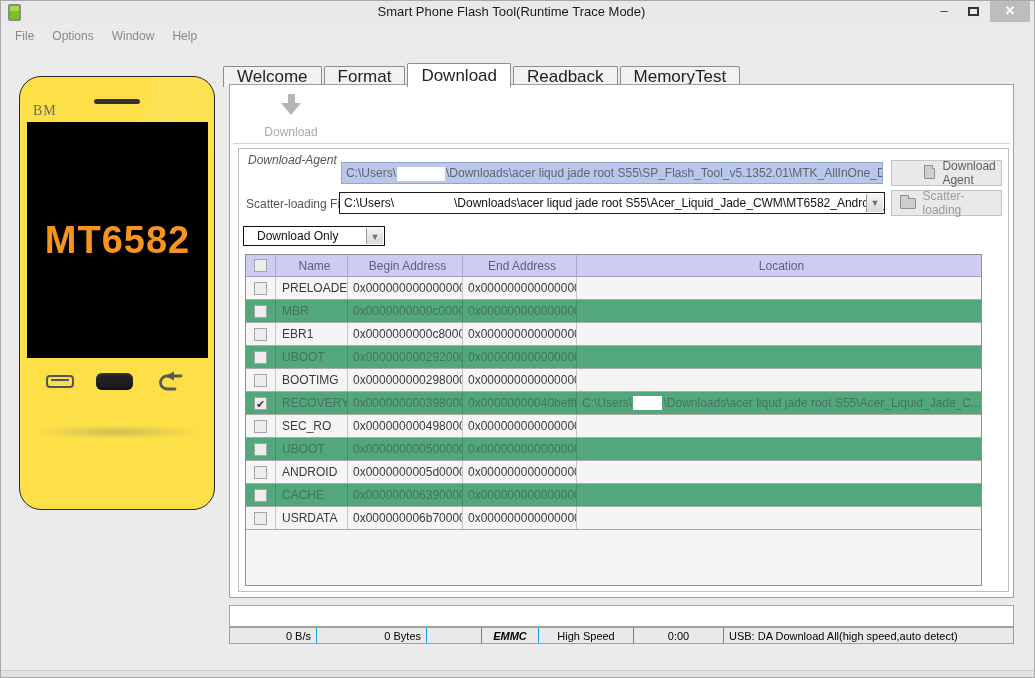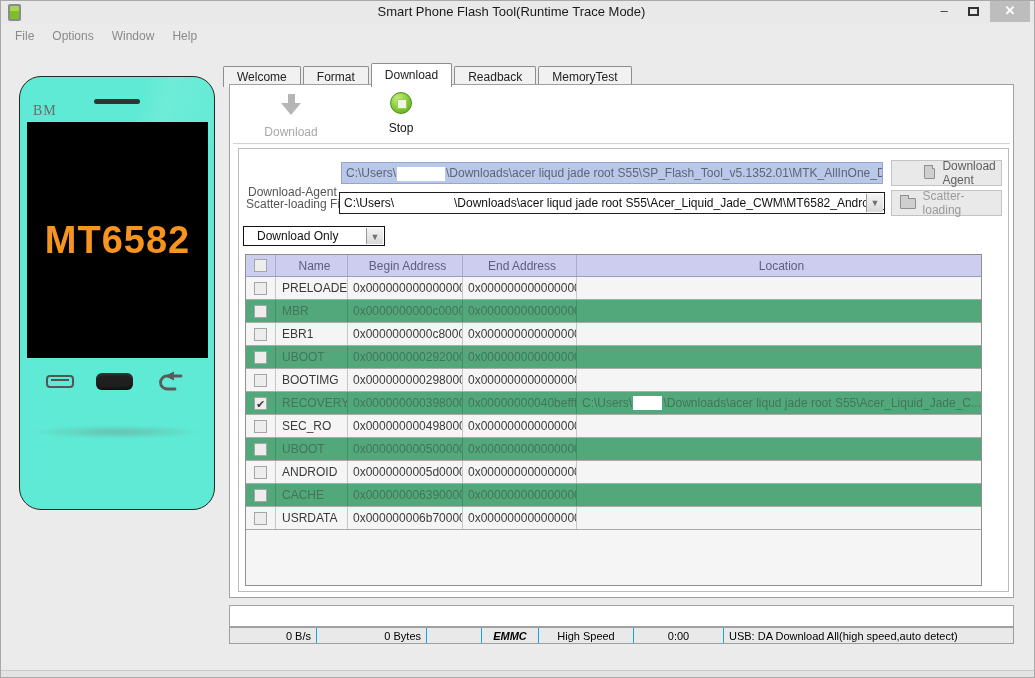--- a/index.html
+++ b/index.html
@@ -17,34 +17,34 @@
   .title { position:absolute; left:0; right:12px; top:3px; text-align:center; font-size:13px; color:#1a1a1a; }
   .wbtn { position:absolute; top:0; height:21px; text-align:center; line-height:20px; font-size:13px; color:#333; }
   .wbtn.min { right:76px; width:28px; }
   .wbtn.max { right:47px; width:28px; }
   .wbtn.max i { display:inline-block; width:11px; height:9px; border:2px solid #333; margin-top:6px; }
   .wbtn.close { right:4px; width:40px; background:#bdbdbd; color:#fff; font-weight:bold; }
   
   .menubar { position:absolute; top:22px; left:0; right:0; height:26px; display:flex; align-items:center; padding-left:14px; gap:18px; color:#8a8a8a; font-size:12px; }
   .menubar span { cursor:default; }
   
-  .phone { position:absolute; left:18px; top:75px; width:196px; height:434px; background:#5eead4; border:1px solid #262626; border-radius:22px; }
+  .phone { position:absolute; left:18px; top:75px; width:196px; height:434px; background:#fde047; border:1px solid #262626; border-radius:22px; }
   .phone .shine { position:absolute; top:0; right:0; width:60%; height:68px; border-radius:0 22px 0 0; background:linear-gradient(105deg, rgba(255,255,255,0) 35%, rgba(255,255,255,0.10) 55%, rgba(255,255,255,0.03)); }
   .phone .brand { position:absolute; left:13px; top:26px; font-family:"Liberation Serif", serif; font-size:14px; color:#6b6b6b; letter-spacing:1px; }
   .phone .speaker { position:absolute; left:50%; top:22px; transform:translateX(-50%); width:46px; height:5px; background:#333; border-radius:3px; }
   .phone .screen { position:absolute; left:7px; top:45px; width:181px; height:236px; background:#000; display:flex; align-items:center; justify-content:center; }
   .phone .chip { color:#f7941d; font-weight:bold; font-size:38px; letter-spacing:1px; }
   .phone .keys { position:absolute; left:0; right:0; top:292px; height:24px; display:flex; align-items:center; justify-content:space-between; padding:0 26px; }
   .k-menu { width:28px; height:13px; border:2px solid #555; border-radius:4px; position:relative; }
   .k-menu::before { content:""; position:absolute; left:3px; right:3px; top:2px; height:2px; background:#555; }
   .k-home { width:37px; height:17px; background:#1f1f1f; border-radius:6px; box-shadow:inset 0 2px 3px rgba(255,255,255,0.10), inset 0 -2px 3px rgba(0,0,0,0.6); }
   .phone-shadow { position:absolute; left:30px; top:424px; width:172px; height:14px; background:radial-gradient(ellipse at center, rgba(120,120,120,0.35), rgba(120,120,120,0) 70%); }
   
   .tabs { position:absolute; left:222px; top:62px; display:flex; align-items:flex-end; }
-  .tab { height:21px; line-height:20px; padding:0 13px; background:#f1f1f1; border:1px solid #8e8e8e; border-bottom:none; margin-right:2px; font-size:12px; border-radius:2px 2px 0 0; color:#222; cursor:default; }
+  .tab { height:21px; line-height:20px; padding:0 13px; background:#f1f1f1; border:1px solid #8e8e8e; border-bottom:none; margin-right:2px; font-size:17px; border-radius:2px 2px 0 0; color:#222; cursor:default; }
   .tab.active { background:#fff; height:24px; line-height:23px; position:relative; z-index:3; }
   .tabpanel { position:absolute; left:228px; top:83px; width:785px; height:514px; background:#fff; border:1px solid #a0a0a0; }
   
   .toolbtn { position:absolute; top:7px; width:78px; height:50px; text-align:center; }
   .toolbtn .lbl { margin-top:4px; font-size:12px; }
   .tb-download { left:22px; } .tb-download .lbl { color:#a8a8a8; }
   .tb-stop { left:132px; } .tb-stop .lbl { color:#111; }
   .icon-dl { display:inline-block; width:26px; height:26px; position:relative; }
   .icon-dl .stem { position:absolute; left:10px; top:2px; width:7px; height:10px; background:#b5b5b5; }
   .icon-dl .head { position:absolute; left:3px; top:11px; width:0; height:0; border-left:10px solid transparent; border-right:10px solid transparent; border-top:12px solid #b5b5b5; }
@@ -135,29 +135,25 @@
     <div class="tab">Readback</div>
     <div class="tab">MemoryTest</div>
   </div>
 
   <div class="tabpanel">
 
     <div class="toolbtn tb-download">
       <span class="icon-dl"><span class="stem"></span><span class="head"></span></span>
       <div class="lbl">Download</div>
     </div>
-    <div class="toolbtn tb-stop">
-      <span class="icon-stop"></span>
-      <div class="lbl">Stop</div>
-    </div>
     <div class="tool-sep"></div>
 
     <div class="groupbox">
 
-      <div class="flabel" style="left:9px; top:36px;">Download-Agent</div>
+      <div class="flabel" style="left:9px; top:4px;font-style:italic;">Download-Agent</div>
       <div class="field f-agent">
         <span>C:\Users\</span><span class="redact"></span><span>\Downloads\acer liqud jade root S55\SP_Flash_Tool_v5.1352.01\MTK_AllInOne_DA.bin</span>
       </div>
       <div class="fbtn b-agent">
         <span class="folder"></span>
         <span>Download Agent</span>
       </div>
 
       <div class="flabel" style="left:7px; top:48px;">Scatter-loading File</div>
       <div class="field f-scatter">

